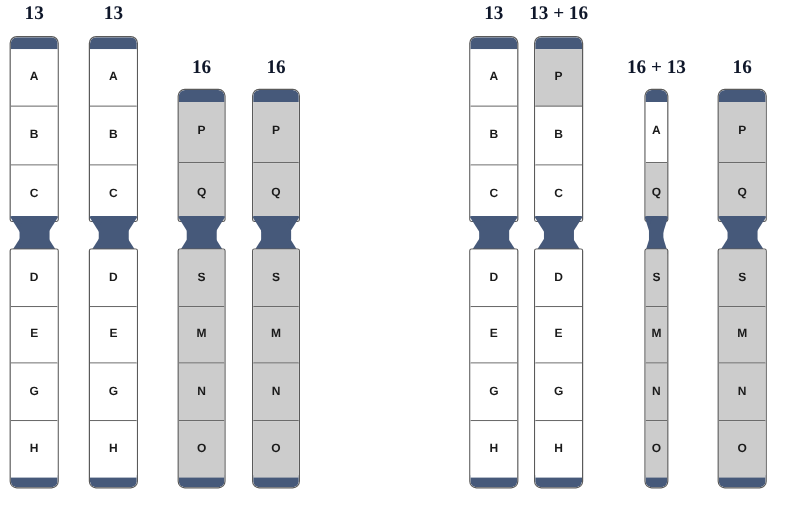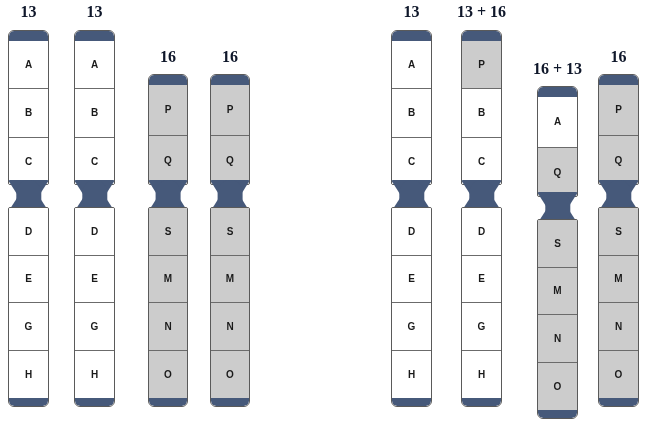--- a/index.html
+++ b/index.html
@@ -273,21 +273,21 @@
           </div>
           <div class="band white" style="top:95.00px;height:47.50px;">
             <span>G</span>
           </div>
           <div class="band white noline" style="top:142.50px;height:47.50px;">
             <span>H</span>
           </div>
         </div>
       </div>
     </div>
-  <div class="chrom" id="c-r1" style="left: 445px; top: 0px; width: 41px; height: 407px; margin-left: 16px;">
+  <div class="chrom" id="c-r1" style="left: 445px; top: 0px; width: 41px; height: 407px;">
       <div class="label" style="top:4px;">13 + 16</div>
       <div class="body" style="top:30px;height:377px;">
         <div class="arm upper" style="top:0px;height:155px;">
           <div class="cap top"></div>
           <div class="band gray" style="top:10.00px;height:48.33px;">
             <span>P</span>
           </div>
           <div class="band white" style="top:58.33px;height:48.33px;">
             <span>B</span>
           </div>
@@ -310,21 +310,21 @@
           </div>
           <div class="band white" style="top:95.00px;height:47.50px;">
             <span>G</span>
           </div>
           <div class="band white noline" style="top:142.50px;height:47.50px;">
             <span>H</span>
           </div>
         </div>
       </div>
     </div>
-  <div class="chrom" id="c-r2" style="left: 537px; top: 12px; width: 41px; height: 407px;">
+  <div class="chrom" id="c-r2" style="left: 537px; top: 0px; width: 20px; height: 407px;">
       <div class="label" style="top:49px;">16 + 13</div>
       <div class="body" style="top:74px;height:333px;">
         <div class="arm upper" style="top:0px;height:111px;">
           <div class="cap top"></div>
           <div class="band white" style="top:10.00px;height:50.50px;">
             <span>A</span>
           </div>
           <div class="band gray noline" style="top:60.50px;height:50.50px;">
             <span>Q</span>
           </div>

